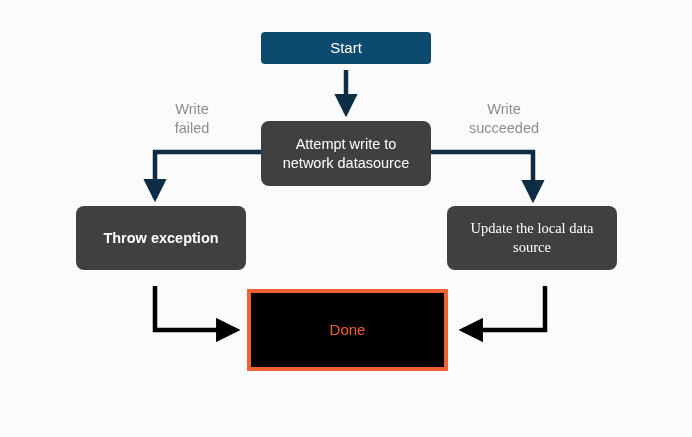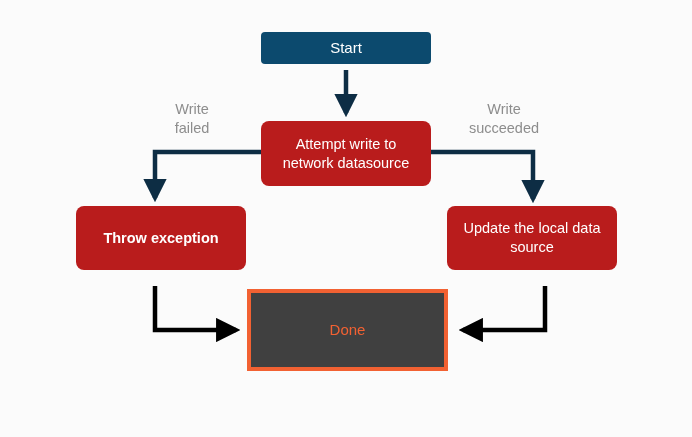--- a/index.html
+++ b/index.html
@@ -40,48 +40,49 @@
     top: 32px;
     width: 170px;
     height: 32px;
     background: #0c4a6e;
     border-radius: 4px;
     color: #ffffff;
     font-size: 15px;
   }
   .node-process {
     width: 170px;
-    background: #b91c1c;
+    background: #404040;
     border-radius: 8px;
     color: #ffffff;
     font-size: 14.5px;
     padding: 0 12px;
   }
   .node-attempt {
     left: 261px;
     top: 121px;
     height: 65px;
   }
   .node-throw {
     left: 76px;
     top: 206px;
     height: 64px;
     font-weight: bold;
   }
   .node-update {
     left: 447px;
     top: 206px;
     height: 64px;
+    font-family: Liberation Serif, serif;
   }
   .node-done {
     left: 247px;
     top: 289px;
     width: 201px;
     height: 82px;
-    background: #404040;
+    background: #000000;
     border: 4px solid #f26132;
     color: #f26132;
     font-size: 15px;
   }
   .edge-label {
     position: absolute;
     color: #8d8d8d;
     font-size: 14.5px;
     line-height: 1.3;
     text-align: center;

